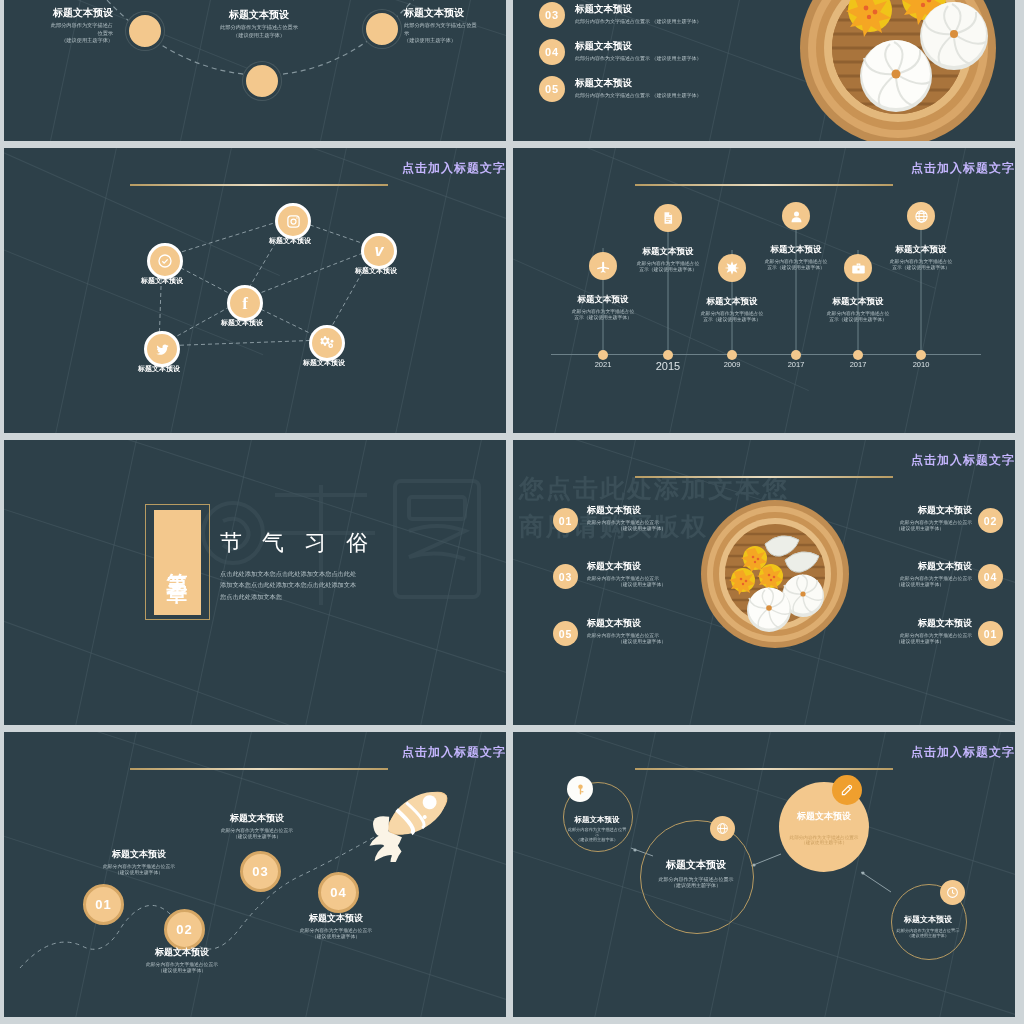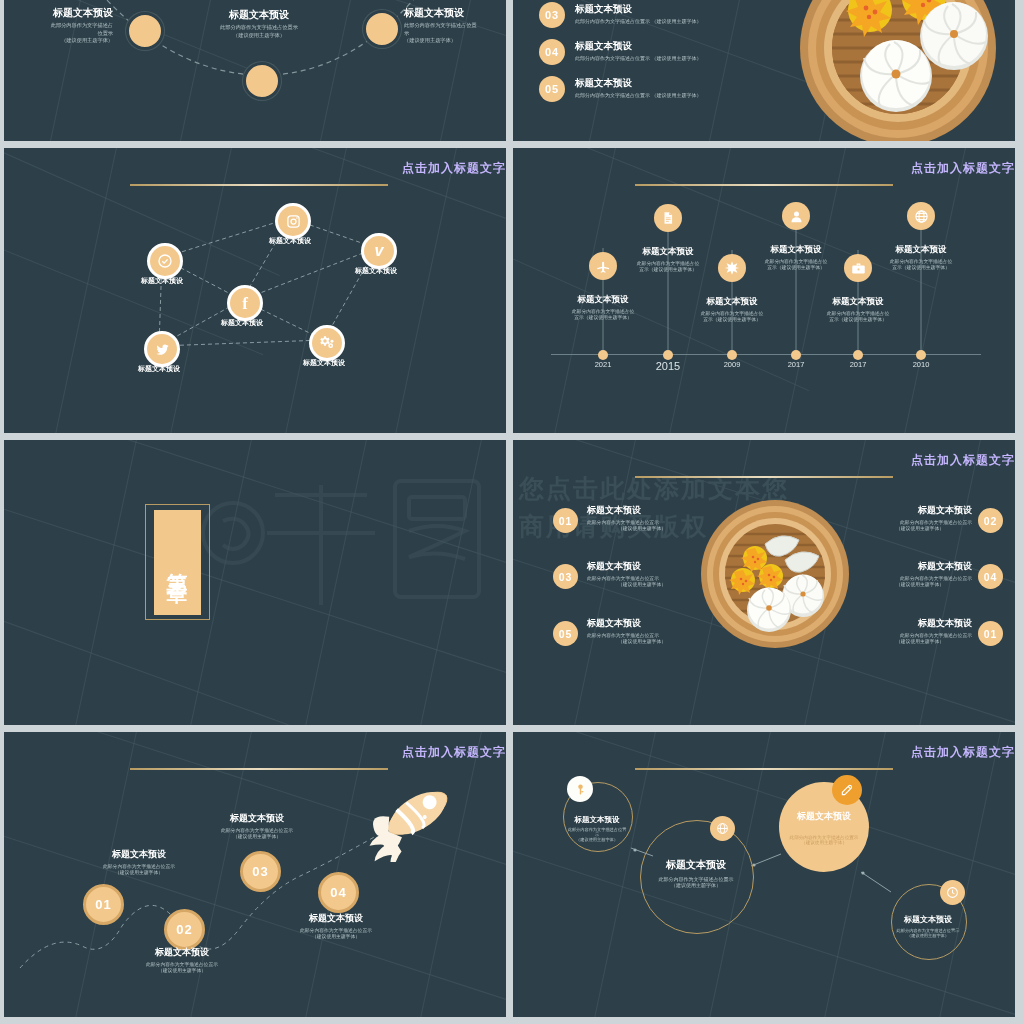--- a/index.html
+++ b/index.html
@@ -424,20 +424,28 @@
           <path d="M210 76 q28 -10 56 0 q-28 14 -56 26 q28 -8 56 2"></path>
         </g>
       </svg>
 
       <div style="position:absolute;left:141px;top:64px;width:63px;height:114px;border:1px solid #b79b62;display:flex;align-items:center;justify-content:center;">
         <div style="width:47px;height:105px;background:#f3c88d;display:flex;align-items:center;justify-content:center;">
           <span style="writing-mode:vertical-rl;font-size:21px;font-weight:700;color:#ffffff;letter-spacing:4px;line-height:1;">第三章</span>
         </div>
       </div>
 
+      <div style="position:absolute;left:216px;top:88px;width:270px;">
+        <div style="font-size:22px;color:#ffffff;letter-spacing:7px;font-weight:400;">节 气 习 俗</div>
+        <div style="margin-top:10px;">
+          <div class="t-b" style="font-size:6.2px;line-height:1.85;">点击此处添加文本您点击此处添加文本您点击此处</div>
+          <div class="t-b" style="font-size:6.2px;line-height:1.85;">添加文本您点击此处添加文本您点击此处添加文本</div>
+          <div class="t-b" style="font-size:6.2px;line-height:1.85;">您点击此处添加文本您</div>
+        </div>
+      </div>
     </div>
 
     <div class="slide tall">
       <div class="guides">
         <i style="left:90px;top:-40px;width:1px;height:380px;transform:rotate(12deg);"></i>
         <i style="left:205px;top:-40px;width:1px;height:380px;transform:rotate(12deg);"></i>
         <i style="left:320px;top:-40px;width:1px;height:380px;transform:rotate(12deg);"></i>
         <i style="left:435px;top:-40px;width:1px;height:380px;transform:rotate(12deg);"></i>
         <i style="left:-30px;top:60px;width:560px;height:1px;transform:rotate(18deg);"></i>
         <i style="left:-30px;top:200px;width:560px;height:1px;transform:rotate(18deg);"></i>

